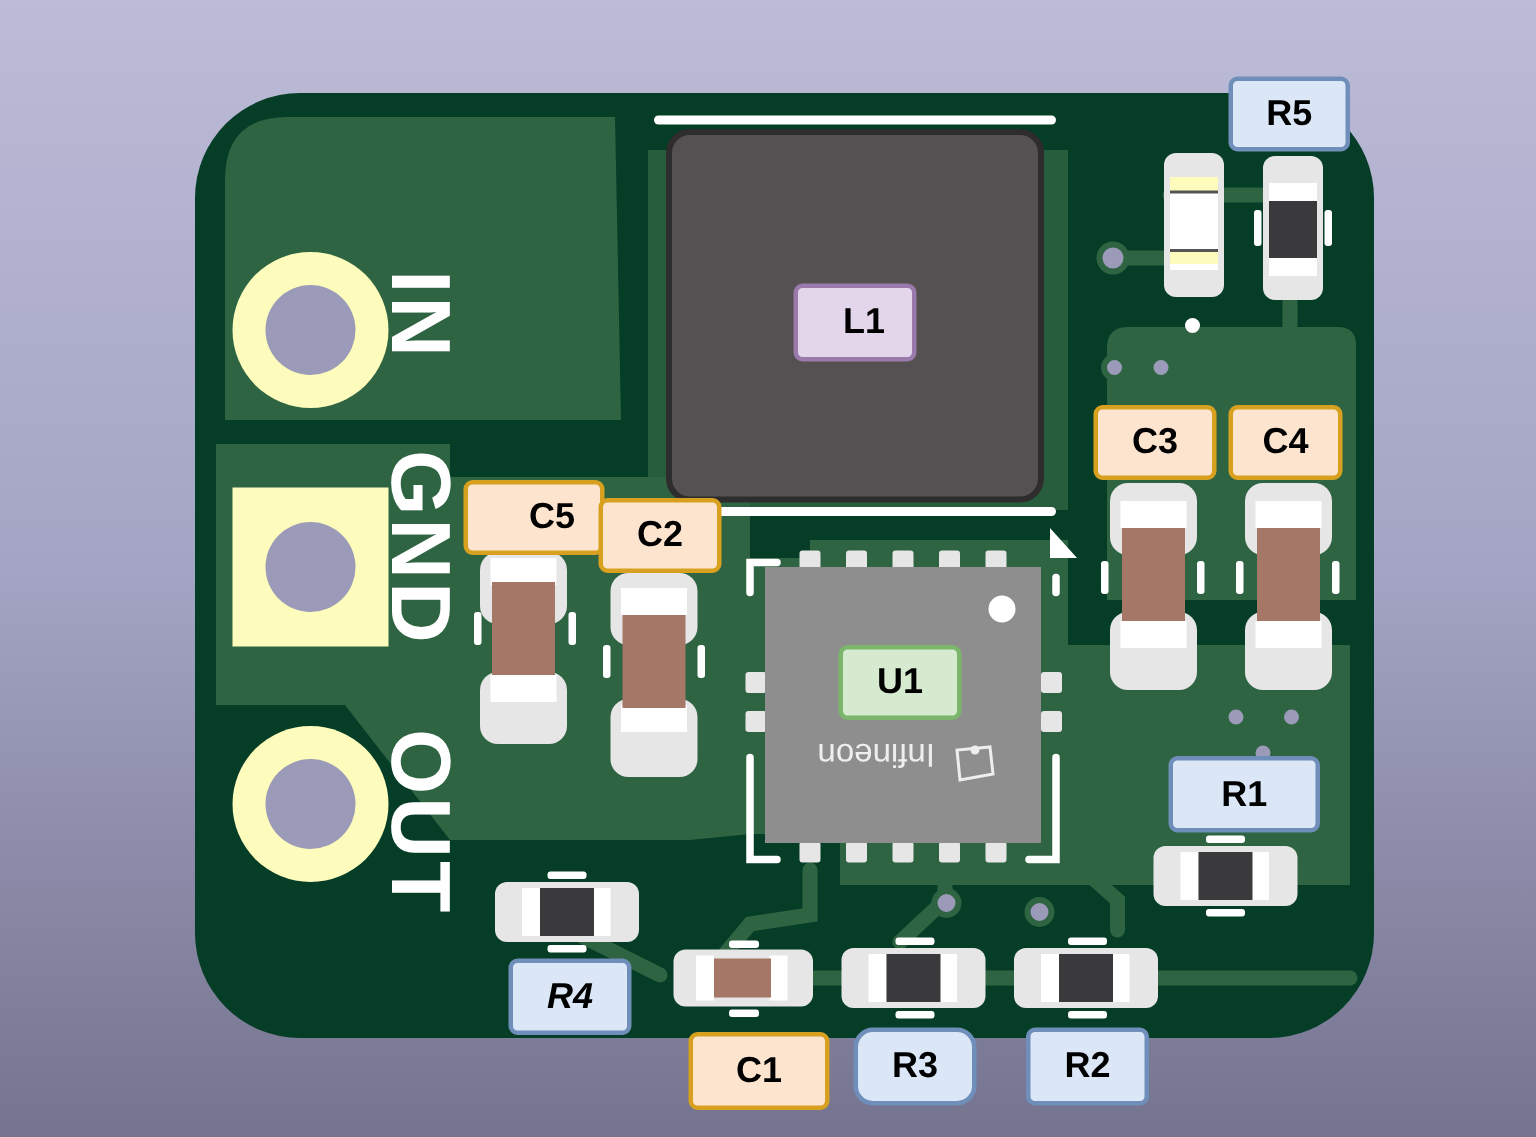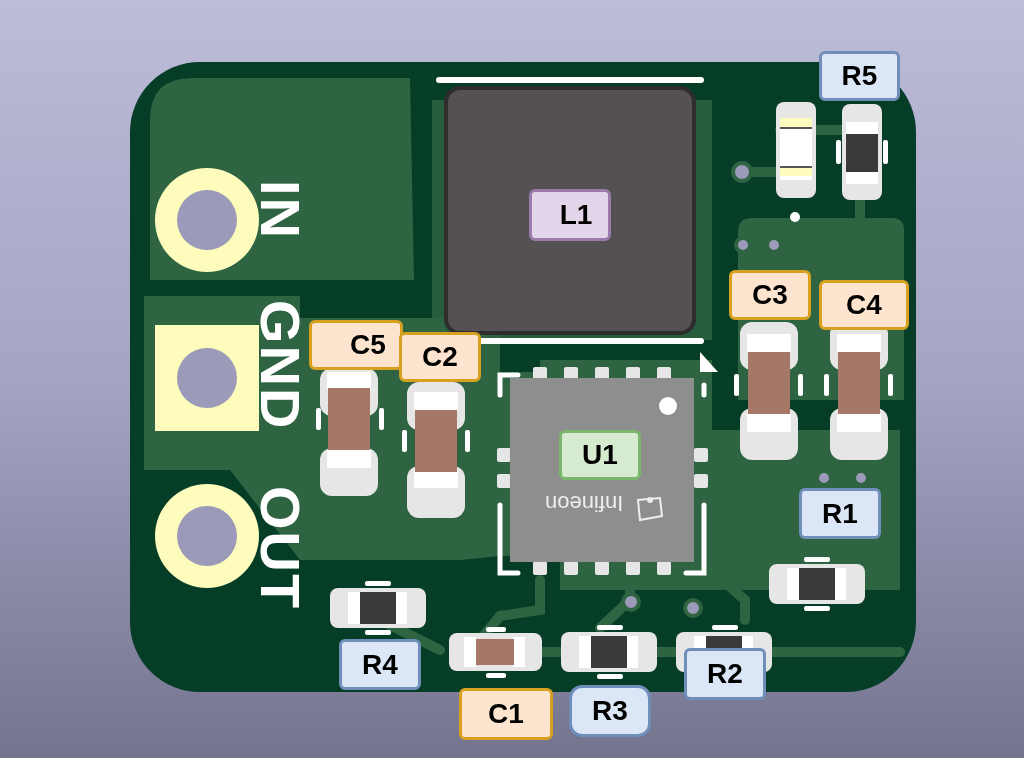--- a/index.html
+++ b/index.html
@@ -10,21 +10,21 @@
     position: relative;
   }
   svg#board { position: absolute; left: 0; top: 0; }
   .ref {
     position: absolute;
     box-sizing: border-box;
     border-radius: 6px;
     border-width: 3px; border-style: solid;
     font-family: "Liberation Sans", sans-serif;
     font-weight: bold;
-    font-size: 28px;
+    font-size: 24px;
     color: #000;
     display: flex; align-items: center; justify-content: center;
     cursor: pointer;
   }
   .ref.res { background: #dbe7f7; border-color: #6f8fba; }
   .ref.cap { background: #fde4cf; border-color: #d7a11f; }
   .ref.ind { background: #e4d6ea; border-color: #9a7aaa; }
   .ref.ic  { background: #d6ead0; border-color: #7bb66a; }
   .silk-text {
     position: absolute;
@@ -245,21 +245,21 @@
 
 <div class="silk-text" style="left:313px; top:180px;">IN</div>
 <div class="silk-text" style="left:313px; top:300px;">GND</div>
 <div class="silk-text" style="left:313px; top:486px;">OUT</div>
 
 <div class="brand">Infineon</div>
 
 <div class="ref res" style="left:819px; top:51px; width:81px; height:50px;">R5</div>
 <div class="ref ind" style="left:529px; top:189px; width:82px; height:52px;padding-left:12px;">L1</div>
 <div class="ref cap" style="left:729px; top:270px; width:82px; height:50px;">C3</div>
-<div class="ref cap" style="left:819px; top:280px; width:90px; height:50px;">C4</div>
+<div class="ref cap" style="left:819px; top:270px; width:76px; height:50px;">C4</div>
 <div class="ref cap" style="left:309px; top:320px; width:94px; height:50px;padding-left:24px;">C5</div>
 <div class="ref cap" style="left:399px; top:332px; width:82px; height:50px;">C2</div>
 <div class="ref ic" style="left:559px; top:430px; width:82px; height:50px;">U1</div>
-<div class="ref res" style="left:779px; top:488px; width:82px; height:51px;margin-left:20px;">R1</div>
-<div class="ref res" style="left:339px; top:639px; width:82px; height:51px;">R4</div>
+<div class="ref res" style="left:779px; top:504px; width:101px; height:51px;">R1</div>
+<div class="ref res" style="left:339px; top:639px; width:82px; height:51px;font-style:italic;">R4</div>
 <div class="ref cap" style="left:459px; top:688px; width:94px; height:52px;">C1</div>
 <div class="ref res" style="left:569px; top:685px; width:82px; height:52px;border-radius:13px;">R3</div>
-<div class="ref res" style="left:684px; top:648px; width:82px; height:52px;">R2</div>
+<div class="ref res" style="left:684px; top:685px; width:82px; height:52px;">R2</div>
 
 </body></html>

